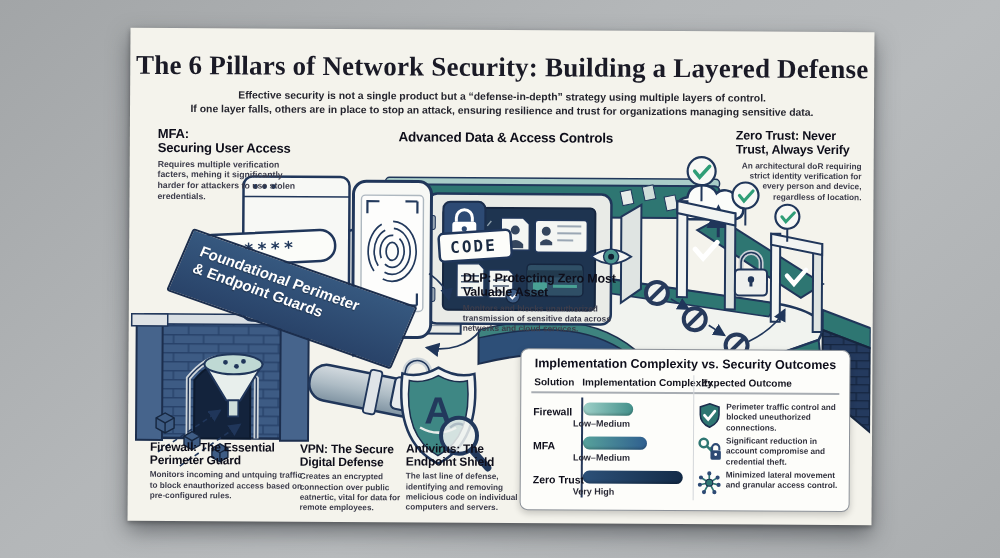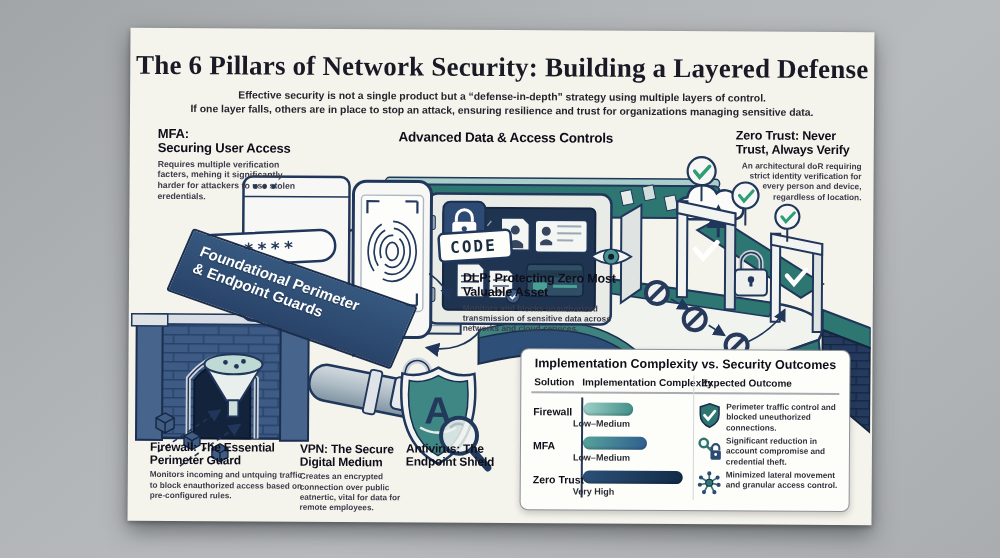--- a/index.html
+++ b/index.html
@@ -396,27 +396,28 @@
   </div>
 
   <div class="sec fw">
     <div class="sec-h">Firewall: The Essential</div>
     <div class="sec-h">Perimeter Guard</div>
     <div class="sec-b">Monitors incoming and untquing traffic to block enauthorized access based on pre-configured rules.</div>
   </div>
 
   <div class="sec vpn">
     <div class="sec-h">VPN: The Secure</div>
-    <div class="sec-h">Digital Medium</div>
+    <div class="sec-h">Digital Defense</div>
     <div class="sec-b">Creates an encrypted connection over public eatnertic, vital for data for remote employees.</div>
   </div>
 
   <div class="sec av">
     <div class="sec-h">Antivirus: The</div>
     <div class="sec-h">Endpoint Shield</div>
+    <div class="sec-b">The last line of defense, identifying and removing melicious code on individual computers and servers.</div>
   </div>
 
   <div class="panel">
     <div class="tbl-title">Implementation Complexity vs. Security Outcomes</div>
     <div class="thead th-sol">Solution</div>
     <div class="thead th-cx">Implementation Complexity</div>
     <div class="thead th-out">Expected Outcome</div>
     <div class="hrule"></div>
     <div class="vsep"></div>
     <div class="axis"></div>

